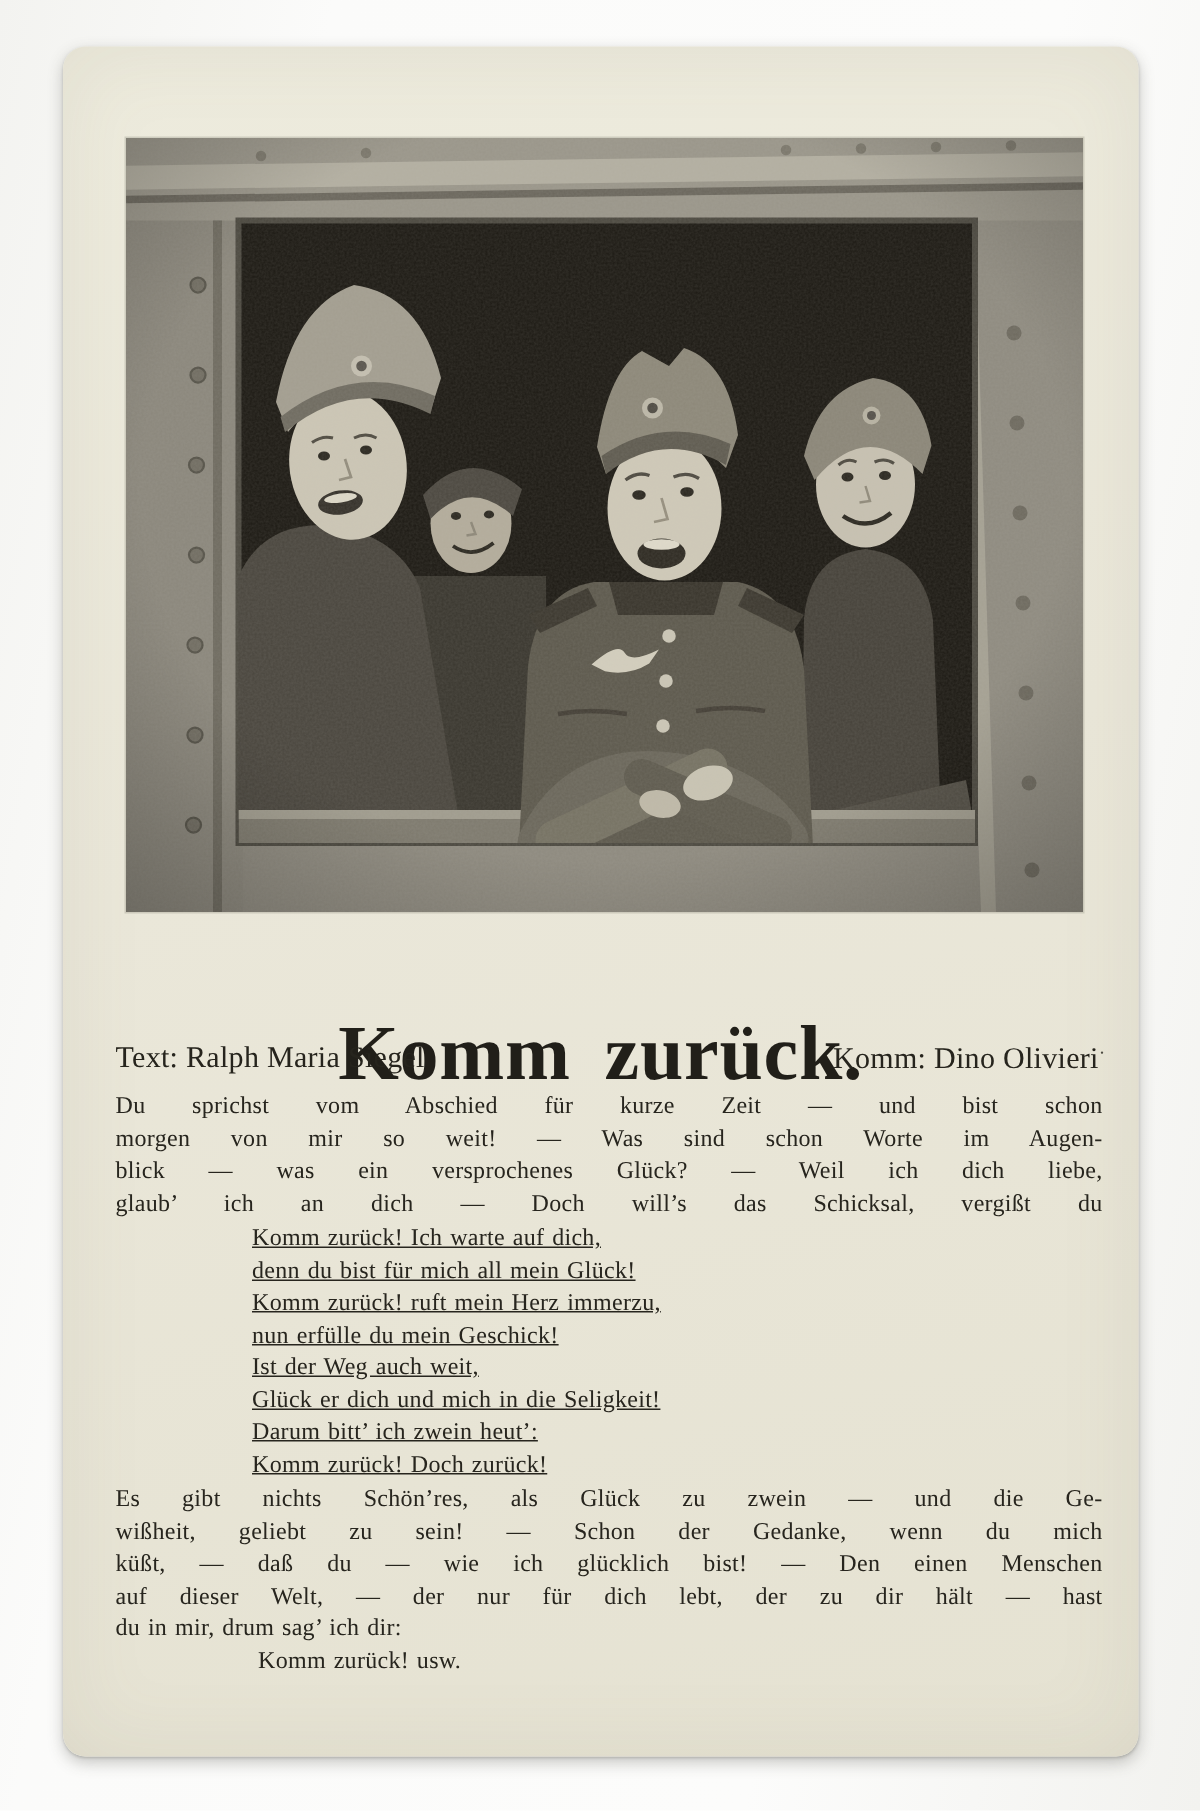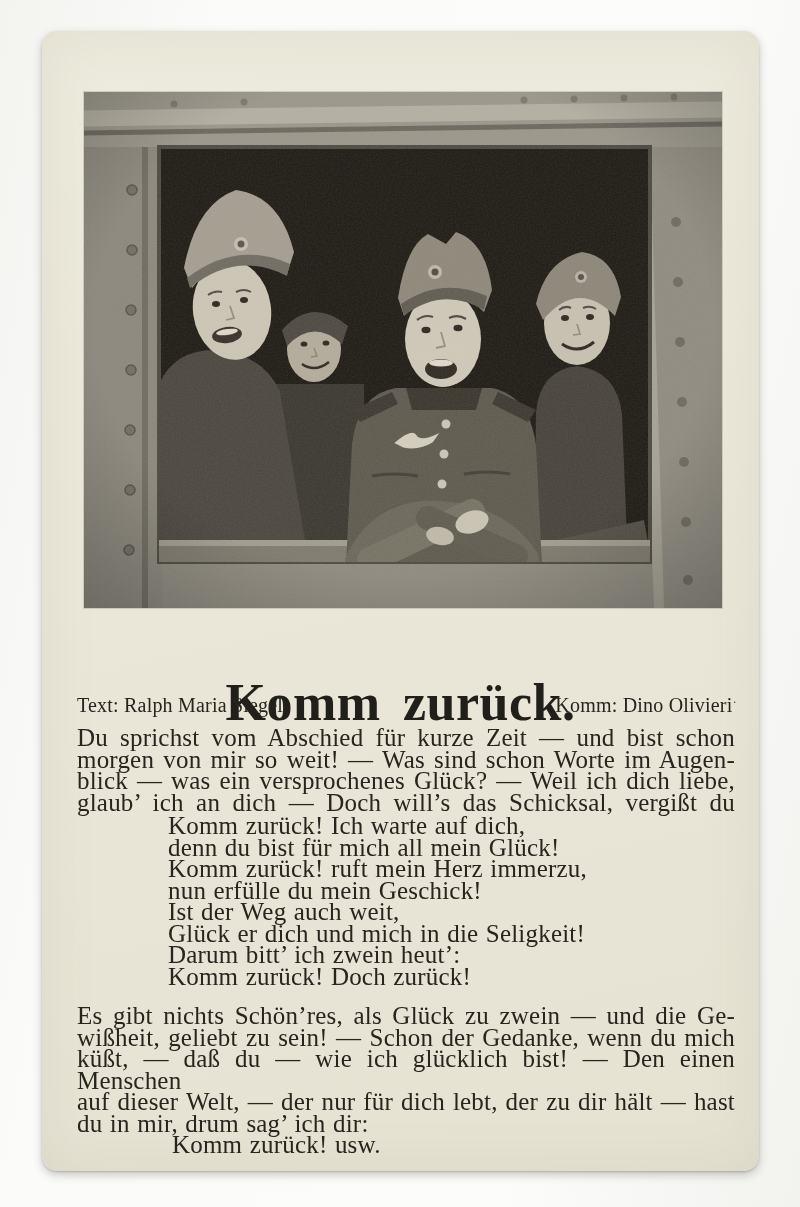--- a/index.html
+++ b/index.html
@@ -26,26 +26,26 @@
     color:#211f19;
   }
   .credits{
     position:absolute;top:663px;left:35px;right:22px;
     display:flex;justify-content:space-between;
     font-size:20px;color:#26241d;letter-spacing:.2px;
   }
   .credit-mark{font-size:13px;vertical-align:6px;opacity:.8;}
   .lyrics{
     position:absolute;top:696px;left:35px;right:24px;
-    font-size:25px;line-height:21.5px;color:#27251e;
+    font-size:16px;line-height:21.5px;color:#27251e;
     letter-spacing:.2px;word-spacing:1px;
   }
   .jl{text-align:justify;text-align-last:justify;}
   .ll{text-align:left;}
-  .refrain{margin:2px 0 18px 91px;}
+  .refrain{margin:2px 0 2px 91px;text-decoration:underline;}
   .outro{margin-left:95px;margin-top:0;}
 </style>
 </head>
 <body>
 
 <div class="card">
 
   <div class="photo">
     <svg viewBox="0 0 638 516" xmlns="http://www.w3.org/2000/svg">
       <defs>

